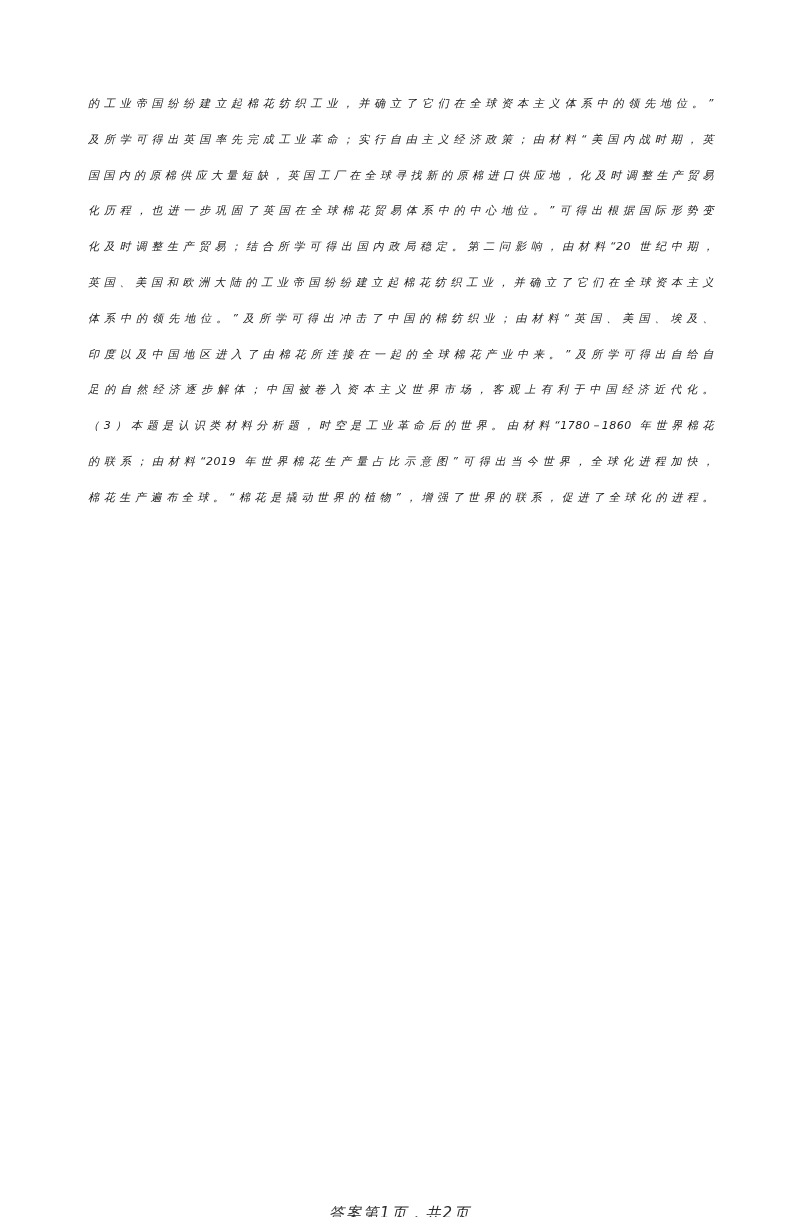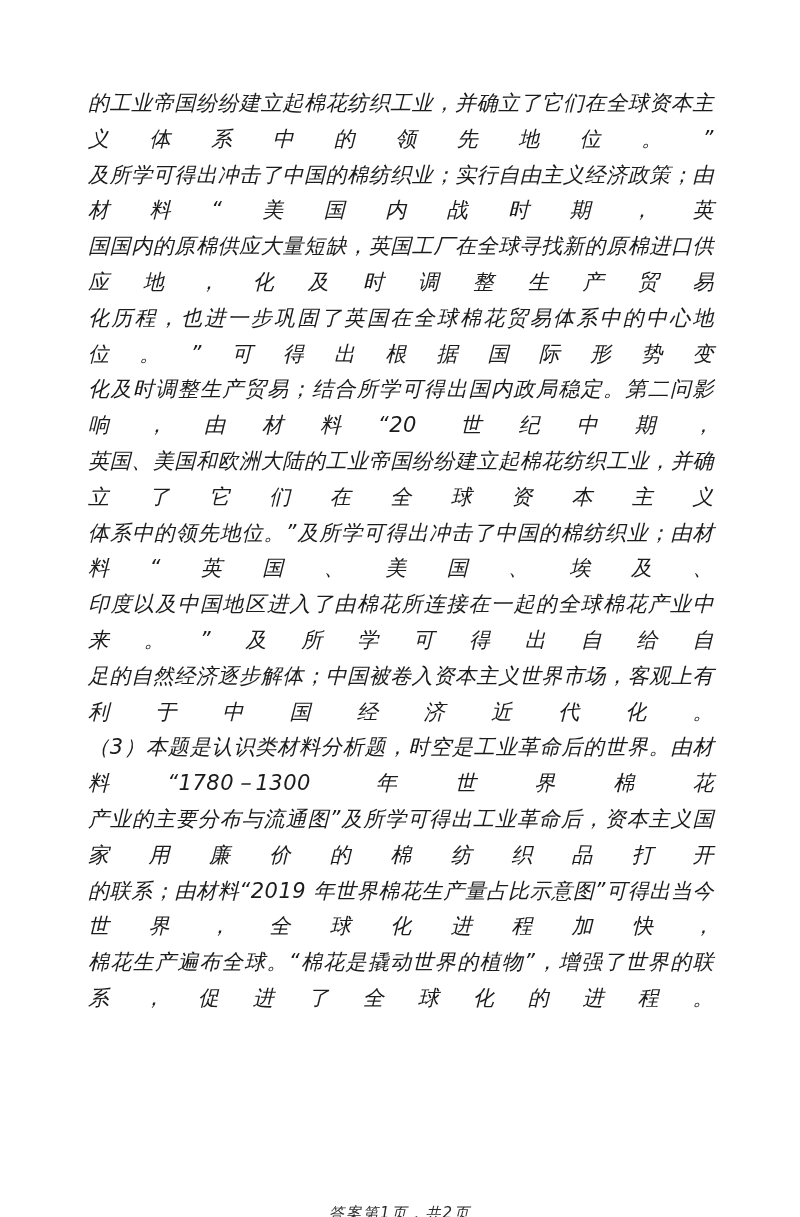--- a/index.html
+++ b/index.html
@@ -14,21 +14,21 @@
     background: #ffffff;
     overflow: hidden;
     font-family: "DejaVu Sans", sans-serif;
   }
   .content {
     position: absolute;
     left: 88px;
     top: 86px;
     width: 626px;
     color: #1b1b1b;
-    font-size: 21px;
+    font-size: 11px;
     font-style: italic;
     font-weight: 500;
   }
   .text-line {
     line-height: 35.8px;
     text-align: justify;
     text-align-last: justify;
     text-justify: inter-character;
     letter-spacing: 0.5px;
     white-space: normal;
@@ -45,27 +45,26 @@
     font-style: italic;
     letter-spacing: 2px;
   }
 </style>
 </head>
 <body>
 
 <div class="page">
   <div class="content">
     <div class="text-line">的工业帝国纷纷建立起棉花纺织工业，并确立了它们在全球资本主义体系中的领先地位。”</div>
-    <div class="text-line">及所学可得出冲击了中国的棉纺织业；实行自由主义经济政策；由材料“美国内战时期，英</div>
+    <div class="text-line">及所学可得出英国率先完成工业革命；实行自由主义经济政策；由材料“美国内战时期，英</div>
     <div class="text-line">国国内的原棉供应大量短缺，英国工厂在全球寻找新的原棉进口供应地，化及时调整生产贸易</div>
     <div class="text-line">化历程，也进一步巩固了英国在全球棉花贸易体系中的中心地位。”可得出根据国际形势变</div>
     <div class="text-line">化及时调整生产贸易；结合所学可得出国内政局稳定。第二问影响，由材料“20 世纪中期，</div>
     <div class="text-line">英国、美国和欧洲大陆的工业帝国纷纷建立起棉花纺织工业，并确立了它们在全球资本主义</div>
     <div class="text-line">体系中的领先地位。”及所学可得出冲击了中国的棉纺织业；由材料“英国、美国、埃及、</div>
     <div class="text-line">印度以及中国地区进入了由棉花所连接在一起的全球棉花产业中来。”及所学可得出自给自</div>
     <div class="text-line">足的自然经济逐步解体；中国被卷入资本主义世界市场，客观上有利于中国经济近代化。</div>
-    <div class="text-line">（3）本题是认识类材料分析题，时空是工业革命后的世界。由材料“1780－1300 年世界棉花</div>
-    <div class="text-line">产业的主要分布与流通图”及所学可得出工业革命后，资本主义国家用廉价的棉纺织品打开</div>
+    <div class="text-line">（3）本题是认识类材料分析题，时空是工业革命后的世界。由材料“1780－1860 年世界棉花</div>
     <div class="text-line">的联系；由材料“2019 年世界棉花生产量占比示意图”可得出当今世界，全球化进程加快，</div>
     <div class="text-line">棉花生产遍布全球。“棉花是撬动世界的植物”，增强了世界的联系，促进了全球化的进程。</div>
   </div>
   <div class="footer">答案第1页，共2页</div>
 </div>
 
 </body></html>

